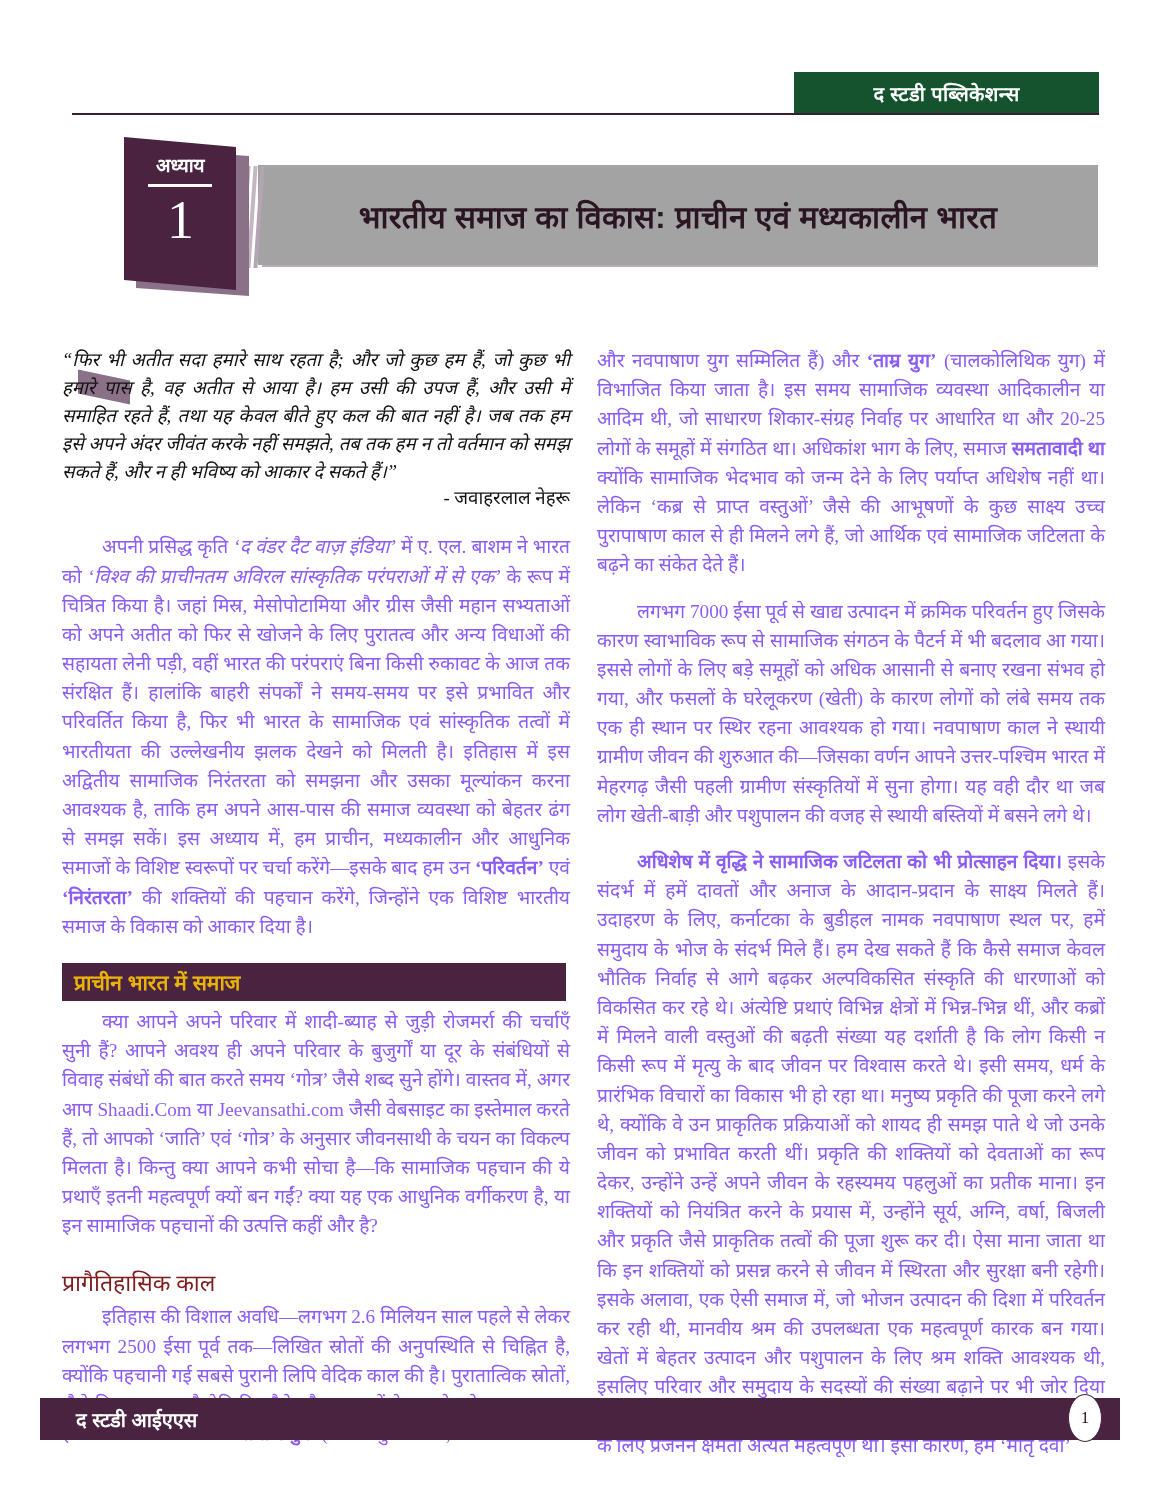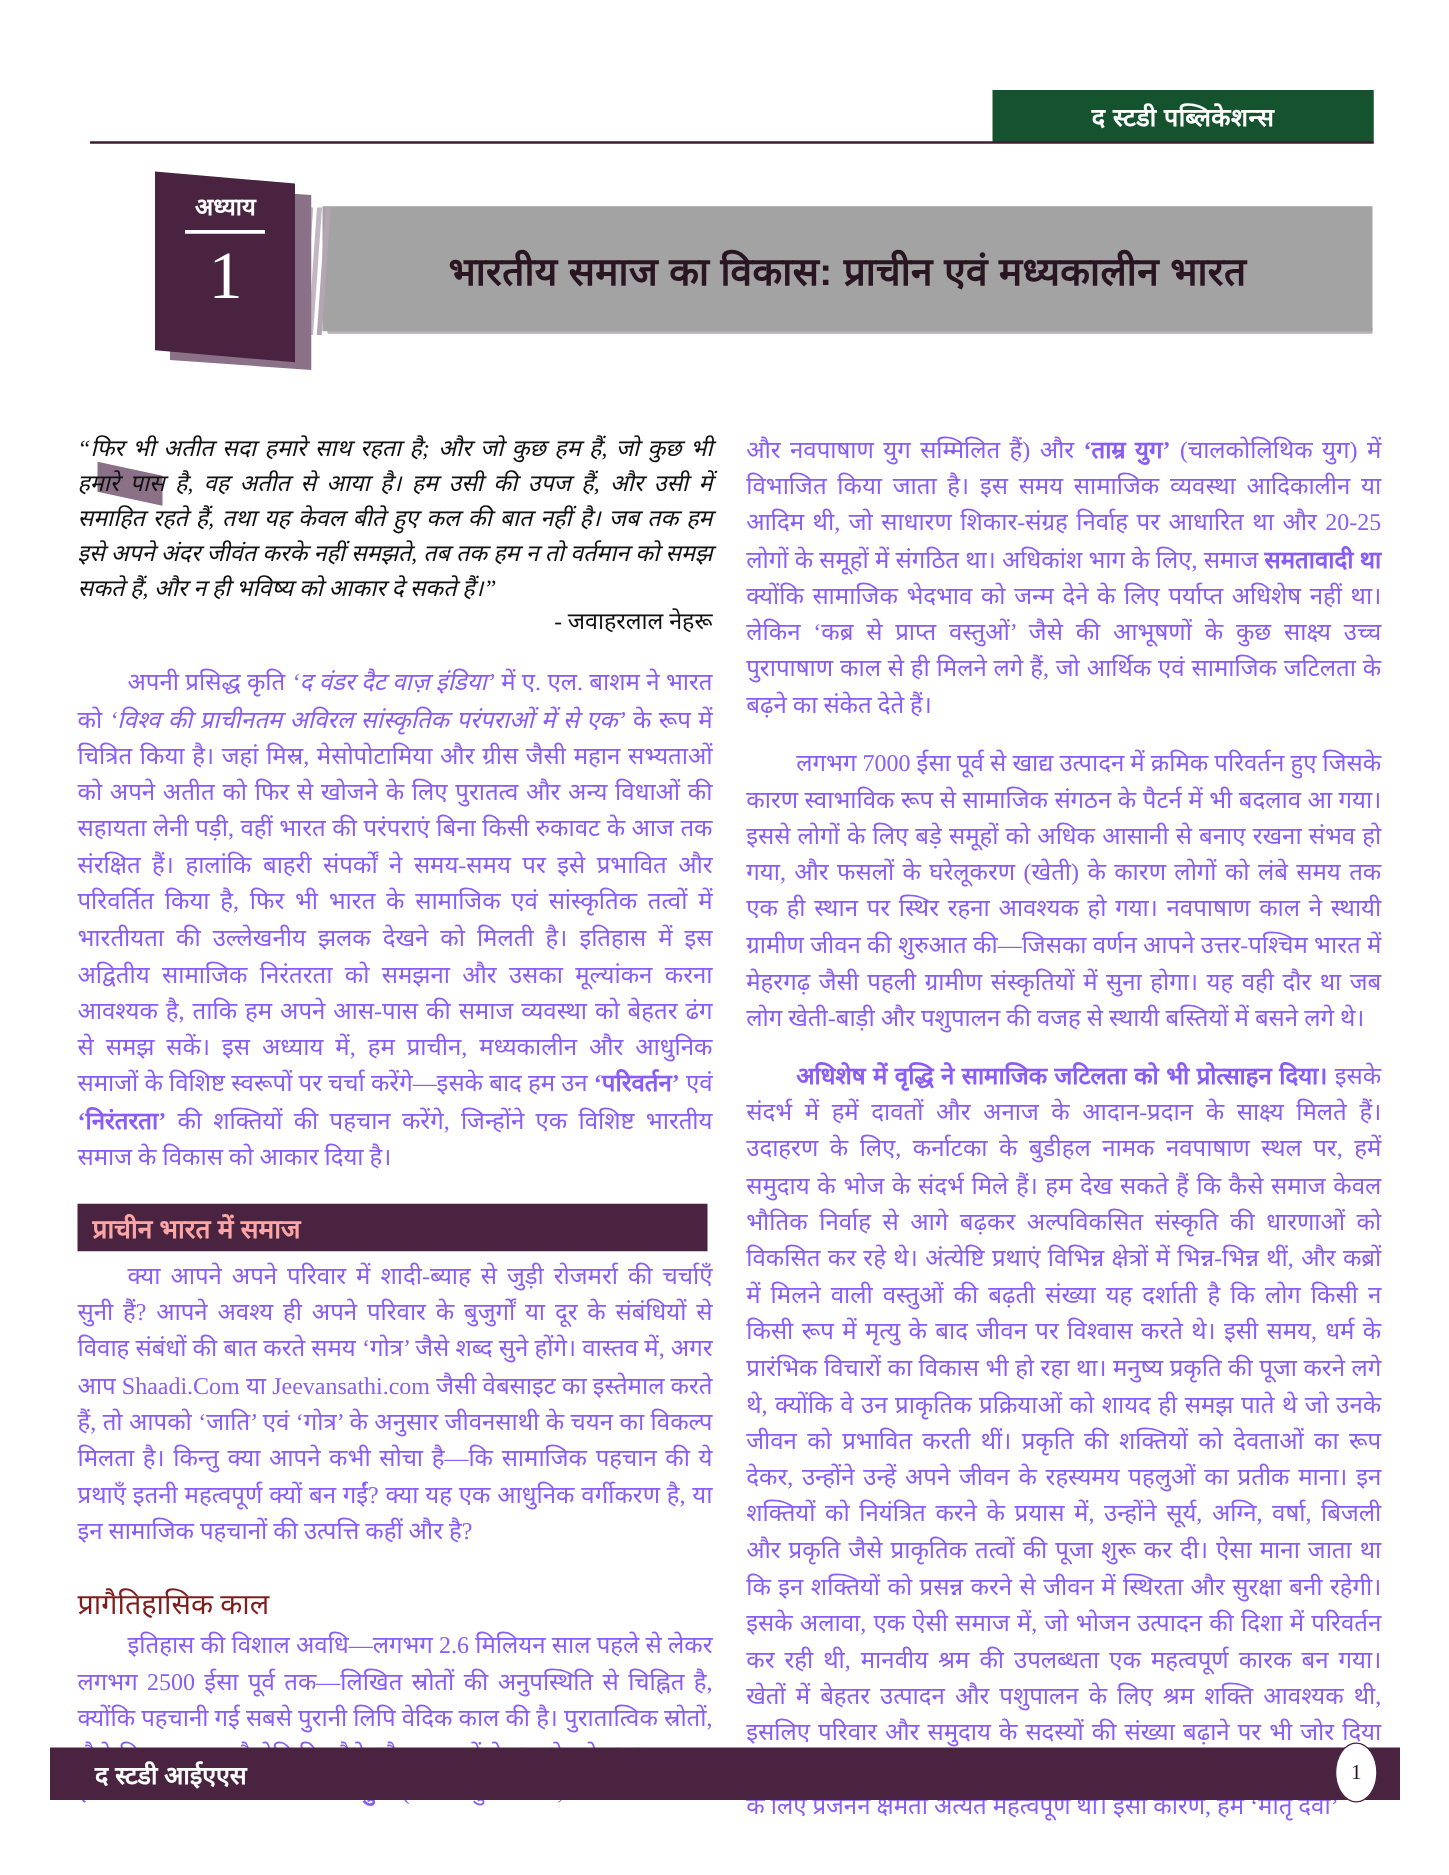--- a/index.html
+++ b/index.html
@@ -204,21 +204,21 @@
   }
 
   .section-bar {
     margin: 22px 0 6px 0;
     width: 504px;
     height: 38px;
     background: #4a2340;
     display: flex;
     align-items: center;
     padding-left: 12px;
-    color: #fca5a5;
+    color: #eab308;
     font-size: 21px;
     font-weight: bold;
     font-family: "Liberation Sans", "DejaVu Sans", sans-serif;
   }
 
   .subheading {
     margin: 26px 0 4px 0;
     font-size: 23px;
     font-weight: normal;
     color: #7f1d1d;

